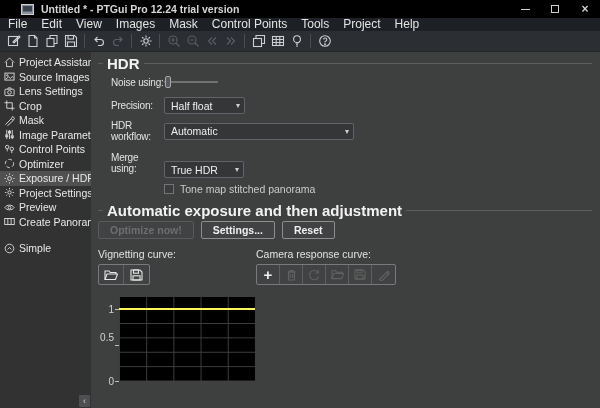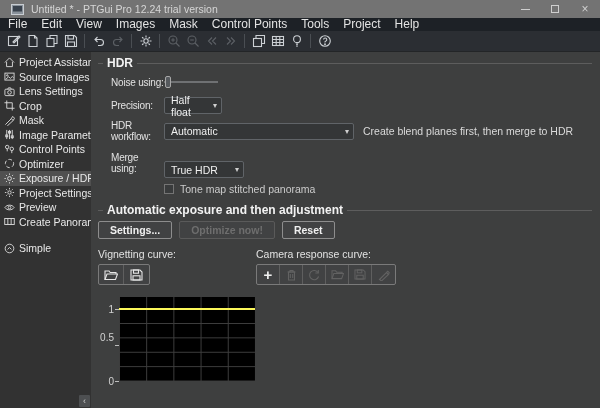--- a/index.html
+++ b/index.html
@@ -3,21 +3,21 @@
 <meta charset="utf-8">
 <style>
   * { margin:0; padding:0; box-sizing:border-box; }
   html,body { background:#222; }
   body { font-family:"Liberation Sans", sans-serif; }
   #app {
     position:relative; width:600px; height:408px; overflow:hidden;
     background:#3e3f3f; color:#e6e6e6; font-size:10.5px;
   }
   
-  .titlebar { height:18px; background:#737373; display:flex; align-items:center; padding-left:11px; }
+  .titlebar { height:18px; background:#000000; display:flex; align-items:center; padding-left:21px;font-weight:bold; }
   .app-icon { width:14px; height:11px; display:flex; align-items:center; }
   .title-text { margin-left:6px; color:#d6d6d6; font-size:10.5px; }
   .win-controls { margin-left:auto; display:flex; height:18px; }
   .winbtn { width:30px; height:18px; display:flex; align-items:center; justify-content:center; color:#cfcfcf; }
   .glyph-min { width:9px; height:1px; background:#cfcfcf; }
   .glyph-max { width:8px; height:8px; border:1px solid #cfcfcf; }
   .glyph-close { font-size:12px; line-height:10px; }
   
   .menubar { height:13px; background:#1d2126; display:flex; align-items:center; padding-left:1px; }
   .menu-item { padding:0 7px; color:#e3e3e3; font-size:12px; line-height:13px; }
@@ -38,32 +38,32 @@
   .slabel { font-size:10.5px; }
   .simple-item { margin-top:12px; }
   .collapse-btn { position:absolute; right:1px; bottom:1px; width:11px; height:12px; background:#4d4f51; color:#cfcfcf;
     font-size:9px; display:flex; align-items:center; justify-content:center; border-radius:1px; }
   
   .main { flex:1; background:#3e3f3f; padding:5px 8px 0 7px; }
   .gb-title { display:flex; align-items:center; height:12px; }
   .gb-line { height:1px; background:#5d5d5d; }
   .gb-line.short { width:5px; }
   .gb-line.long { flex:1; }
-  .gb-label { font-weight:bold; color:#f2f2f2; padding:0 4px; font-size:12px;text-align:center; }
+  .gb-label { font-weight:bold; color:#f2f2f2; padding:0 4px; font-size:15px;text-align:center; }
   .frow { display:flex; align-items:center; padding-left:13px; }
   .flabel { width:53px; flex:none; color:#e2e2e2; font-size:10px; letter-spacing:-0.2px; }
   
   .slider { position:relative; width:54px; height:14px; }
   .slider .track { position:absolute; left:0; right:0; top:6px; height:2px; background:#6f7173; }
   .slider .thumb { position:absolute; left:1px; top:1px; width:6px; height:12px; background:#55595d; border:1px solid #a8a8a8; border-radius:2px; }
   
   .select { position:relative; height:17px; background:#343637; border:1px solid #606468; border-radius:2px;
     display:flex; align-items:center; padding:0 16px 0 6px; color:#f0f0f0; }
   .select .chev { position:absolute; right:4px; font-size:8px; color:#cfcfcf; }
-  .sel-precision { width:58px; }
+  .sel-precision { width:81px; }
   .sel-workflow { width:190px; }
   .sel-merge { width:80px;margin-top:13px; }
   .note-text { margin-left:9px; color:#dadada; }
   
   .cb { width:10px; height:10px; border:1px solid #747474; background:#393b3c; display:inline-block; flex:none; }
   .cb-label { margin-left:6px; color:#cbcbcb; }
   
   .btn-row { display:flex; margin-top:5px; gap:7px; }
   .btn { height:18px; padding:0 11px; display:flex; align-items:center; justify-content:center;
     background:#414243; border:1px solid #8d8d8d; border-radius:2px; font-weight:bold; color:#f0f0f0; font-size:10.5px; }
@@ -380,21 +380,20 @@
           <span class="chev">▾</span>
         </div>
       </div>
 
       <div class="frow" style="margin-top:6px;">
         <span class="flabel">HDR workflow:</span>
         <div class="select sel-workflow">
           <span>Automatic</span>
           <span class="chev">▾</span>
         </div>
-        <span class="note-text">Create blend planes first, then merge to HDR</span>
       </div>
 
       <div class="frow" style="margin-top:6px;">
         <span class="flabel">Merge using:</span>
         <div class="select sel-merge">
           <span>True HDR</span>
           <span class="chev">▾</span>
         </div>
       </div>
 
@@ -403,22 +402,22 @@
         <span class="cb-label">Tone map stitched panorama</span>
       </div>
 
       <div class="gb-title" style="margin-top:9px;">
         <span class="gb-line short"></span>
         <span class="gb-label">Automatic exposure and then adjustment</span>
         <span class="gb-line long"></span>
       </div>
 
       <div class="btn-row">
+        <div class="btn disabled">Optimize now!</div>
         <div class="btn">Settings...</div>
-        <div class="btn disabled">Optimize now!</div>
         <div class="btn">Reset</div>
       </div>
 
       <div class="curves-row">
         <div class="curve-col-left">
           <div class="curve-label">Vignetting curve:</div>
           <div class="icon-group">
             <div class="ibtn">
               <svg width="14" height="12" viewBox="0 0 14 12">
                   <path d="M1 10.5 V2 H5 L6.2 3.5 H12 V5"></path>

